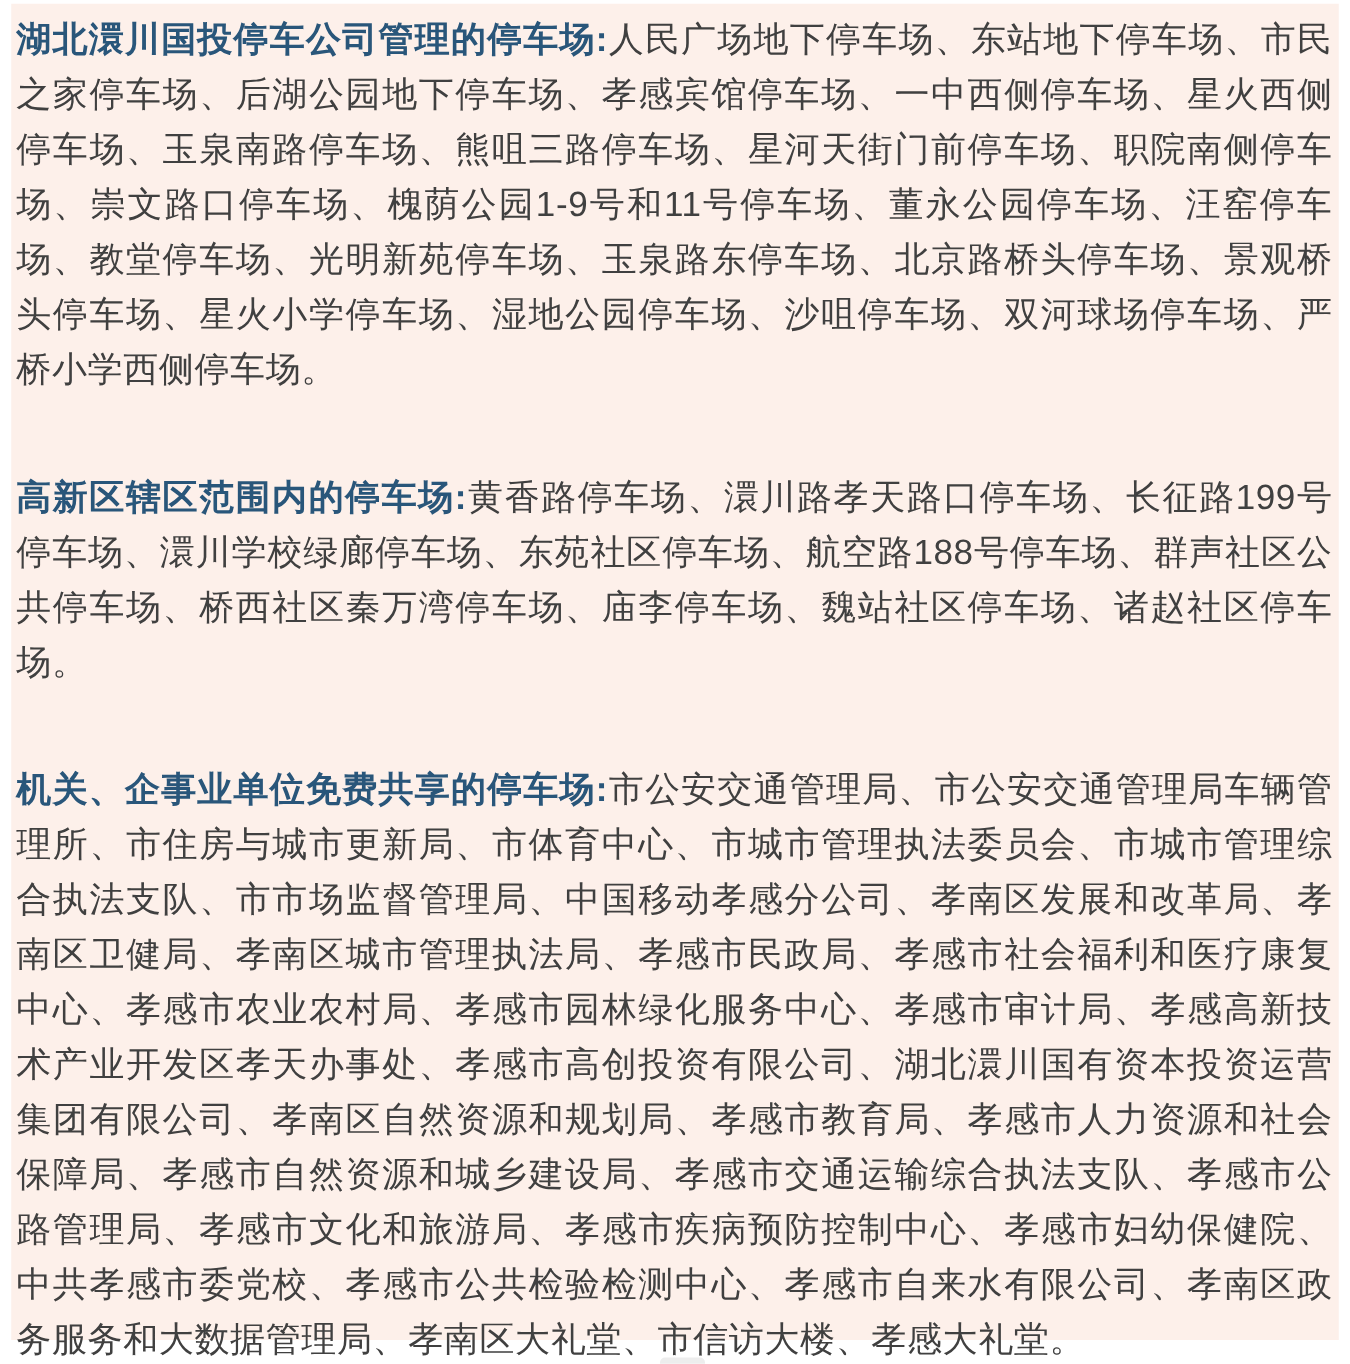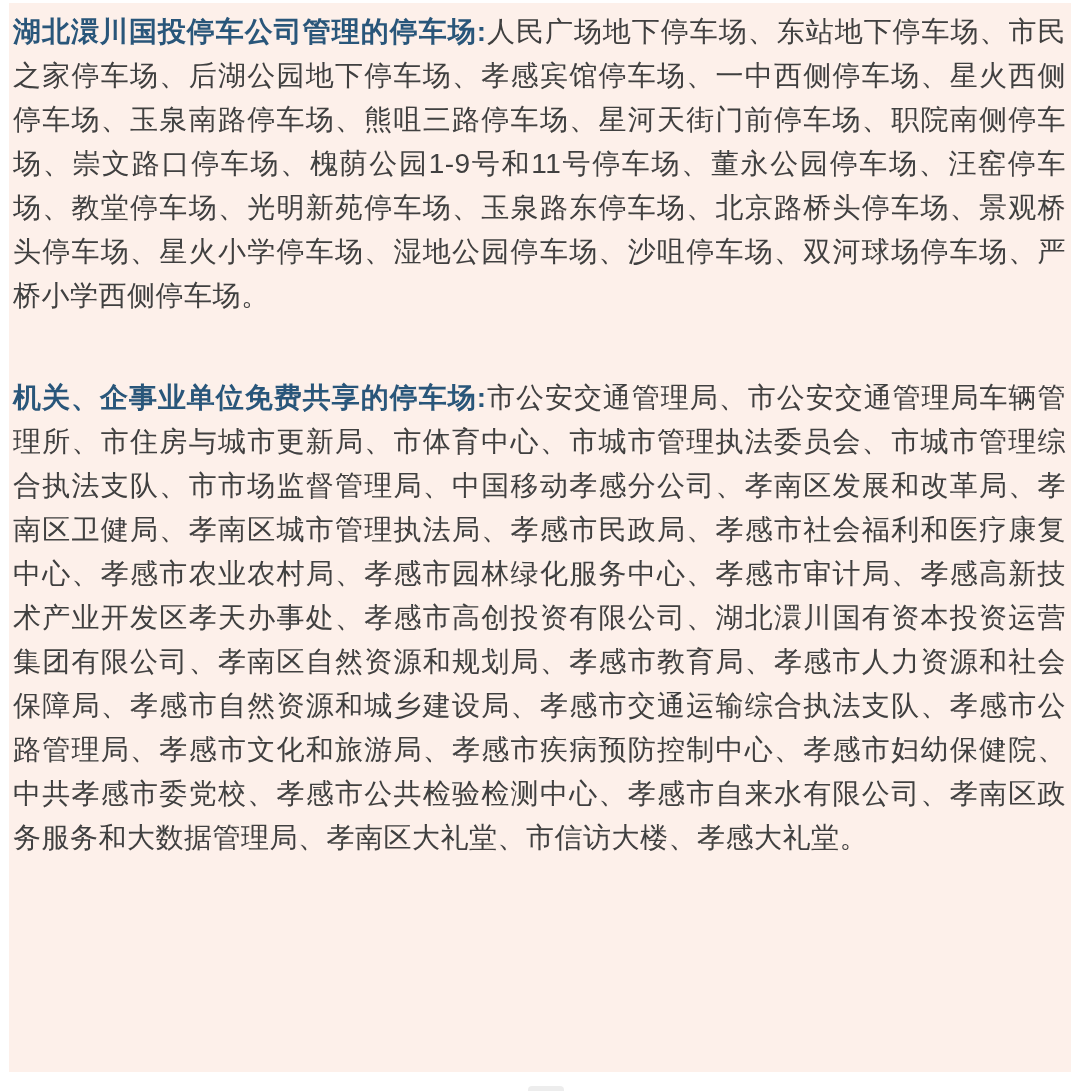--- a/index.html
+++ b/index.html
@@ -55,19 +55,20 @@
 </style>
 </head>
 <body>
 
 <div class="page">
   <div class="card">
 
     <p class="para"><strong class="lead">湖北澴川国投停车公司管理的停车场:</strong><span>人民广场地下停车场、东站地下停车场、市民之家停车场、后湖公园地下停车场、孝感宾馆停车场、一中西侧停车场、星火西侧停车场、玉泉南路停车场、熊咀三路停车场、星河天街门前停车场、职院南侧停车场、崇文路口停车场、槐荫公园1-9号和11号停车场、董永公园停车场、汪窑停车场、教堂停车场、光明新苑停车场、玉泉路东停车场、北京路桥头停车场、景观桥头停车场、星火小学停车场、湿地公园停车场、沙咀停车场、双河球场停车场、严桥小学西侧停车场。</span></p>
 
 
+    <p class="para"><strong class="lead">高新区辖区范围内的停车场:</strong><span>黄香路停车场、澴川路孝天路口停车场、长征路199号停车场、澴川学校绿廊停车场、东苑社区停车场、航空路188号停车场、群声社区公共停车场、桥西社区秦万湾停车场、庙李停车场、魏站社区停车场、诸赵社区停车场。</span></p>
 
     <p class="para"><strong class="lead">机关、企事业单位免费共享的停车场:</strong><span>市公安交通管理局、市公安交通管理局车辆管理所、市住房与城市更新局、市体育中心、市城市管理执法委员会、市城市管理综合执法支队、市市场监督管理局、中国移动孝感分公司、孝南区发展和改革局、孝南区卫健局、孝南区城市管理执法局、孝感市民政局、孝感市社会福利和医疗康复中心、孝感市农业农村局、孝感市园林绿化服务中心、孝感市审计局、孝感高新技术产业开发区孝天办事处、孝感市高创投资有限公司、湖北澴川国有资本投资运营集团有限公司、孝南区自然资源和规划局、孝感市教育局、孝感市人力资源和社会保障局、孝感市自然资源和城乡建设局、孝感市交通运输综合执法支队、孝感市公路管理局、孝感市文化和旅游局、孝感市疾病预防控制中心、孝感市妇幼保健院、中共孝感市委党校、孝感市公共检验检测中心、孝感市自来水有限公司、孝南区政务服务和大数据管理局、孝南区大礼堂、市信访大楼、孝感大礼堂。</span></p>
 
   </div>
 
   <div class="footer-partial"></div>
 </div>
 
 </body></html>

